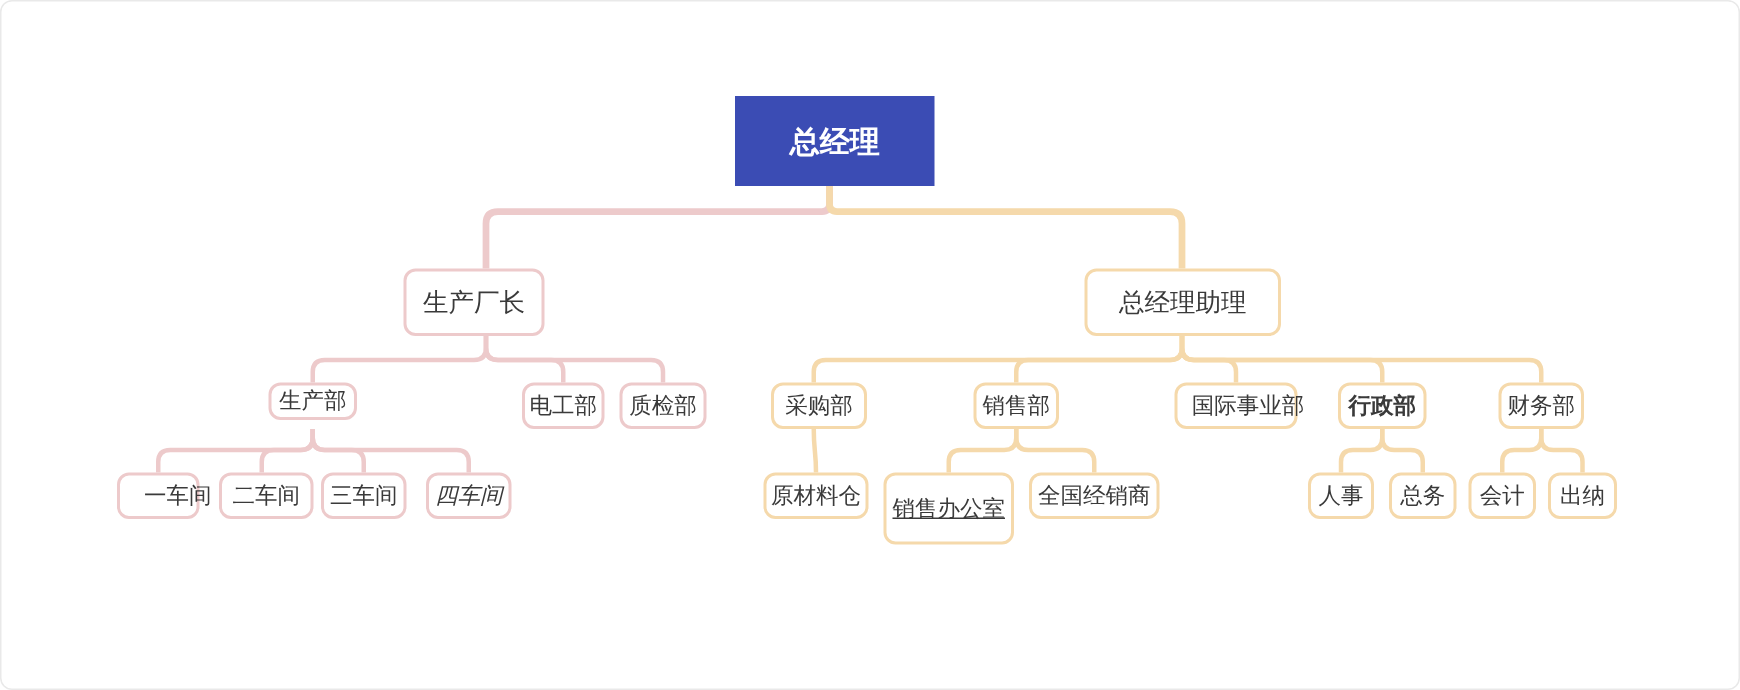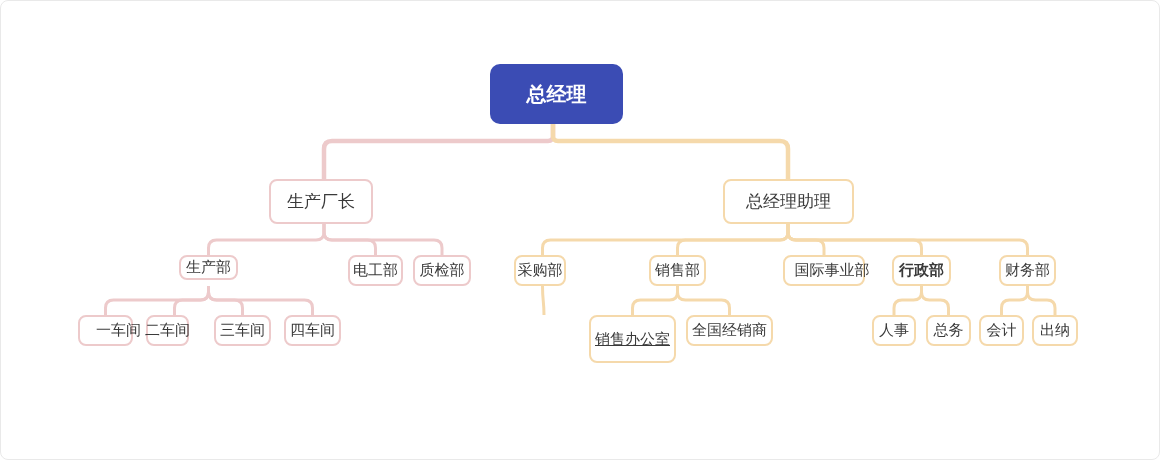--- a/index.html
+++ b/index.html
@@ -35,21 +35,21 @@
     color: var(--node-text, #3a3a3a);
     border-radius: 8px;
     white-space: nowrap;
     cursor: pointer;
   }
   .node.root {
     background: var(--root-fill, #3b4cb4);
     color: var(--root-text, #ffffff);
     font-size: 20px;
     font-weight: bold;
-    border-radius: 10px;
+    border-radius: 0;
     border: none;
   }
   .node.lvl2 {
     font-size: 17px;
     border-width: 2px;
     border-style: solid;
   }
   .node.lvl3 {
     font-size: 15px;
     border-width: 2px;
@@ -94,38 +94,39 @@
 
     <path class="tanline limb" d="M920.5,285 V291 Q920.5,299 912.5,299 H901 Q893,299 893,307 V314"></path>
     <path class="tanline limb" d="M920.5,285 V291 Q920.5,299 928.5,299 H939.5 Q947.5,299 947.5,307 V314"></path>
 
     <path class="tanline limb" d="M1026.5,285 V291 Q1026.5,299 1018.5,299 H1008.5 Q1000.5,299 1000.5,307 V314"></path>
     <path class="tanline limb" d="M1026.5,285 V291 Q1026.5,299 1034.5,299 H1046 Q1054,299 1054,307 V314"></path>
   </svg>
 
   <div class="node root" style="left:489px; top:63px; width:133px; height:60px;">总经理</div>
 
-  <div class="node lvl2 pink" style="left:268px; top:178px; width:104px; height:45px;">生产厂长</div>
+  <div class="node lvl2 pink" style="left:268px; top:178px; width:94px; height:45px;">生产厂长</div>
   <div class="node lvl2 tan" style="left:722px; top:178px; width:131px; height:45px;">总经理助理</div>
 
   <div class="node lvl3 pink" style="left:178px; top:254px; width:59px; height:25px;">生产部</div>
   <div class="node lvl3 pink" style="left:347px; top:254px; width:55px; height:31px;">电工部</div>
   <div class="node lvl3 pink" style="left:412px; top:254px; width:58px; height:31px;">质检部</div>
 
   <div class="node lvl3 pink" style="left:77px; top:314px; width:55px; height:31px;padding-left:26px;">一车间</div>
-  <div class="node lvl3 pink" style="left:145px; top:314px; width:43px; height:31px;">二车间</div>
+  <div class="node lvl3 pink" style="left:145px; top:314px; width:63px; height:31px;">二车间</div>
   <div class="node lvl3 pink" style="left:213px; top:314px; width:57px; height:31px;">三车间</div>
-  <div class="node lvl3 pink" style="left:283px; top:314px; width:57px; height:31px;">四车间</div>
+  <div class="node lvl3 pink" style="left:283px; top:314px; width:57px; height:31px;font-style:italic;">四车间</div>
 
-  <div class="node lvl3 tan" style="left:513px; top:254px; width:52px; height:31px;">采购部</div>
+  <div class="node lvl3 tan" style="left:513px; top:254px; width:64px; height:31px;">采购部</div>
   <div class="node lvl3 tan" style="left:648px; top:254px; width:57px; height:31px;">销售部</div>
   <div class="node lvl3 tan" style="left:782px; top:254px; width:82px; height:31px;padding-left:16px;">国际事业部</div>
   <div class="node lvl3 tan" style="left:891px; top:254px; width:59px; height:31px;font-weight:bold;">行政部</div>
   <div class="node lvl3 tan" style="left:998px; top:254px; width:57px; height:31px;">财务部</div>
 
+  <div class="node lvl3 tan" style="left:508px; top:314px; width:70px; height:31px;">原材料仓</div>
   <div class="node lvl3 tan" style="left:588px; top:314px; width:87px; height:48px;text-decoration:underline;">销售办公室</div>
   <div class="node lvl3 tan" style="left:685px; top:314px; width:87px; height:31px;">全国经销商</div>
   <div class="node lvl3 tan" style="left:871px; top:314px; width:44px; height:31px;">人事</div>
   <div class="node lvl3 tan" style="left:925px; top:314px; width:45px; height:31px;">总务</div>
   <div class="node lvl3 tan" style="left:978px; top:314px; width:45px; height:31px;">会计</div>
   <div class="node lvl3 tan" style="left:1031px; top:314px; width:46px; height:31px;">出纳</div>
 
 </div>
 
 </body></html>

